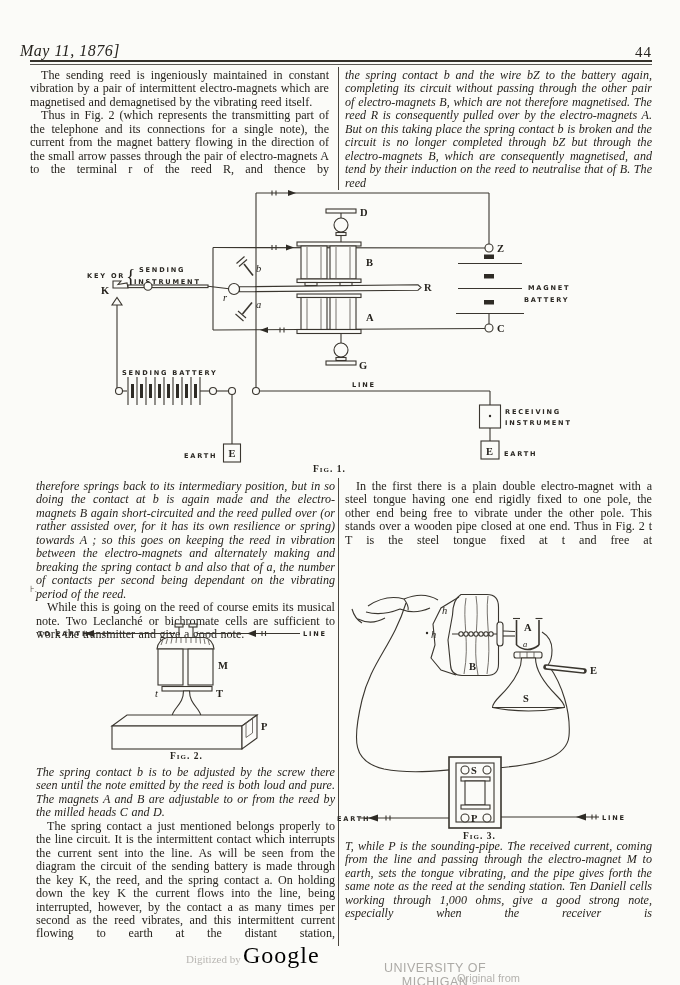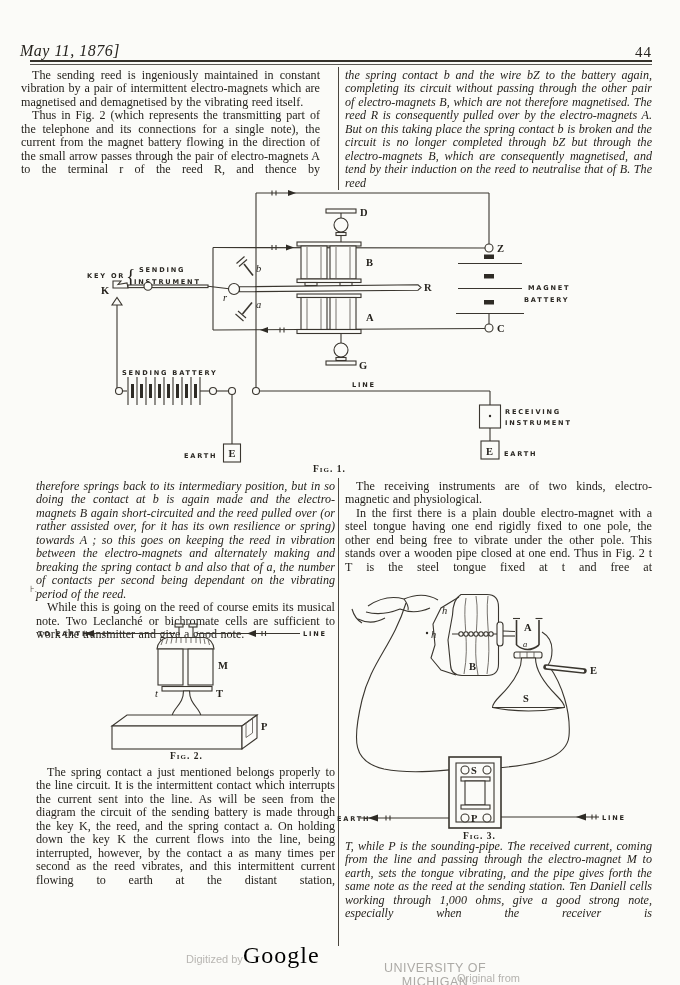--- a/index.html
+++ b/index.html
@@ -11,41 +11,41 @@
                font-size:19px;letter-spacing:3px;}
   .hdr-page{right:28px;top:44px;font-size:15px;letter-spacing:1px;}
   .rule{left:30px;width:622px;background:#35322c;}
   .rule1{top:60px;height:2px;}
   .rule2{top:64px;height:1px;opacity:.8;}
   .divider{left:338px;width:1px;background:#4a463f;}
   .col p{margin:0;font-size:12.1px;line-height:13.45px;text-align:justify;
          text-indent:11px;word-spacing:.5px;}
   .col p.cont{text-align-last:justify;}
   .col p.noind{text-indent:0;font-style:italic;}
-  .lt{left:21px;top:69px;width:299px;}
+  .lt{left:30px;top:69px;width:299px;}
   .rt{left:345px;top:69px;width:307px;}
   .lm{left:36px;top:480px;width:299px;}
   .rm{left:345px;top:480px;width:307px;}
   .lb{left:36px;top:766px;width:299px;}
   .rb{left:345px;top:840px;width:307px;}
   .artifact{left:30px;top:584px;font-size:9px;color:#55514a;}
   svg{position:absolute;overflow:visible;}
   .w{stroke:#3a362f;stroke-width:1.1;fill:none;}
   .w2{stroke:#3a362f;stroke-width:1.6;fill:none;}
   .wl{stroke:#55514a;stroke-width:.8;fill:none;}
   .shape{stroke:#3a362f;stroke-width:1.1;fill:#fbfbf8;}
   .dark{fill:#2e2b25;stroke:none;}
   .flabel{font-family:"DejaVu Sans",sans-serif;font-size:6.6px;font-weight:bold;
           letter-spacing:1.8px;fill:#2a2722;}
   .fletter{font-family:"Liberation Serif",serif;font-size:10.5px;font-weight:bold;fill:#26231e;}
   .fital{font-family:"Liberation Serif",serif;font-size:10.5px;font-style:italic;fill:#26231e;}
   .figcap{font-family:"Liberation Serif",serif;font-size:9.5px;font-variant:small-caps;
           letter-spacing:1px;fill:#26231e;font-weight:bold;}
   .brace{font-family:"Liberation Serif",serif;font-size:20px;fill:#26231e;}
-  .ft-dig{left:186px;top:953px;font-family:Liberation Sans, sans-serif;
+  .ft-dig{left:186px;top:953px;font-family:Liberation Serif, serif;
           font-size:11px;color:#b8b6b2;}
   .ft-goog{left:243px;top:942px;font-family:"Liberation Serif",serif;
            font-size:24px;color:#000000;letter-spacing:1px;}
   .ft-orig{left:350px;top:972px;width:170px;text-align:right;
            font-family:"Liberation Sans",sans-serif;font-size:11px;color:#b4b2ae;}
   .ft-univ{left:350px;top:961px;width:170px;text-align:center;
            font-family:"Liberation Sans",sans-serif;font-size:12.5px;color:#acaaa6;letter-spacing:.5px;}
 </style>
 </head>
 <body>
@@ -65,24 +65,24 @@
   </div>
   <div class="abs col rt">
     <p class="cont noind">the spring contact b and the wire bZ to the battery again, completing its circuit without passing through the other pair of electro-magnets B, which are not therefore magnetised.  The reed R is consequently pulled over by the electro-magnets A.  But on this taking place the spring contact b is broken and the circuit is no longer completed through bZ but through the electro-magnets B, which are consequently magnetised, and tend by their induction on the reed to neutralise that of B.  The reed</p>
   </div>
   <div class="abs col lm">
     <p class="noind">therefore springs back to its intermediary position, but in so doing the contact at b is again made and the electro-magnets B again short-circuited and the reed pulled over (or rather assisted over, for it has its own resilience or spring) towards A ; so this goes on keeping the reed in vibration between the electro-magnets and alternately making and breaking the spring contact b and also that of a, the number of contacts per second being dependant on the vibrating period of the reed.</p>
     <p>While this is going on the reed of course emits its musical note.  Two Leclanché or bichromate cells are sufficient to work the transmitter and give a good note.</p>
   </div>
   <div class="abs artifact">⊦.</div>
   <div class="abs col rm">
-    <p>The receiving instruments are of two kinds, electro-magnetic and physiological.</p>
     <p class="cont">In the first there is a plain  double electro-magnet with a steel tongue having one end rigidly fixed to one pole, the other end being free to vibrate under the other pole. This stands over a wooden pipe closed at one end. Thus in Fig. 2 t T is the steel tongue fixed at t and free at</p>
   </div>
   <div class="abs col lb">
+    <p class="noind">The spring contact b is to be adjusted  by the screw there seen until the note emitted by the reed is both loud and pure.  The magnets A and B are adjustable to or from the reed by the milled heads C and D.</p>
     <p class="cont">The spring contact a just mentioned belongs properly to the line circuit.  It is the intermittent contact which interrupts the current sent into the line.  As will be seen from the diagram the circuit of the sending battery is made through the key K, the reed, and the spring contact a.  On holding down the key K the current flows into the line, being interrupted, however, by the contact a as many times per second as the reed vibrates, and this intermittent current flowing to earth at the distant station,</p>
   </div>
   <div class="abs col rb">
     <p class="cont noind">T, while P is the sounding-pipe.  The received current, coming from the line and passing through the electro-magnet M to earth, sets the tongue vibrating, and the pipe gives forth the same note as the reed at the sending station.  Ten Daniell cells working through 1,000 ohms, give a good strong note, especially when the receiver is</p>
   </div>
 
   <svg style="left:30px;top:190px;" width="630" height="288" viewBox="30 190 630 288">
 
     <g>
       <text class="flabel" x="87" y="278">KEY OR</text>

